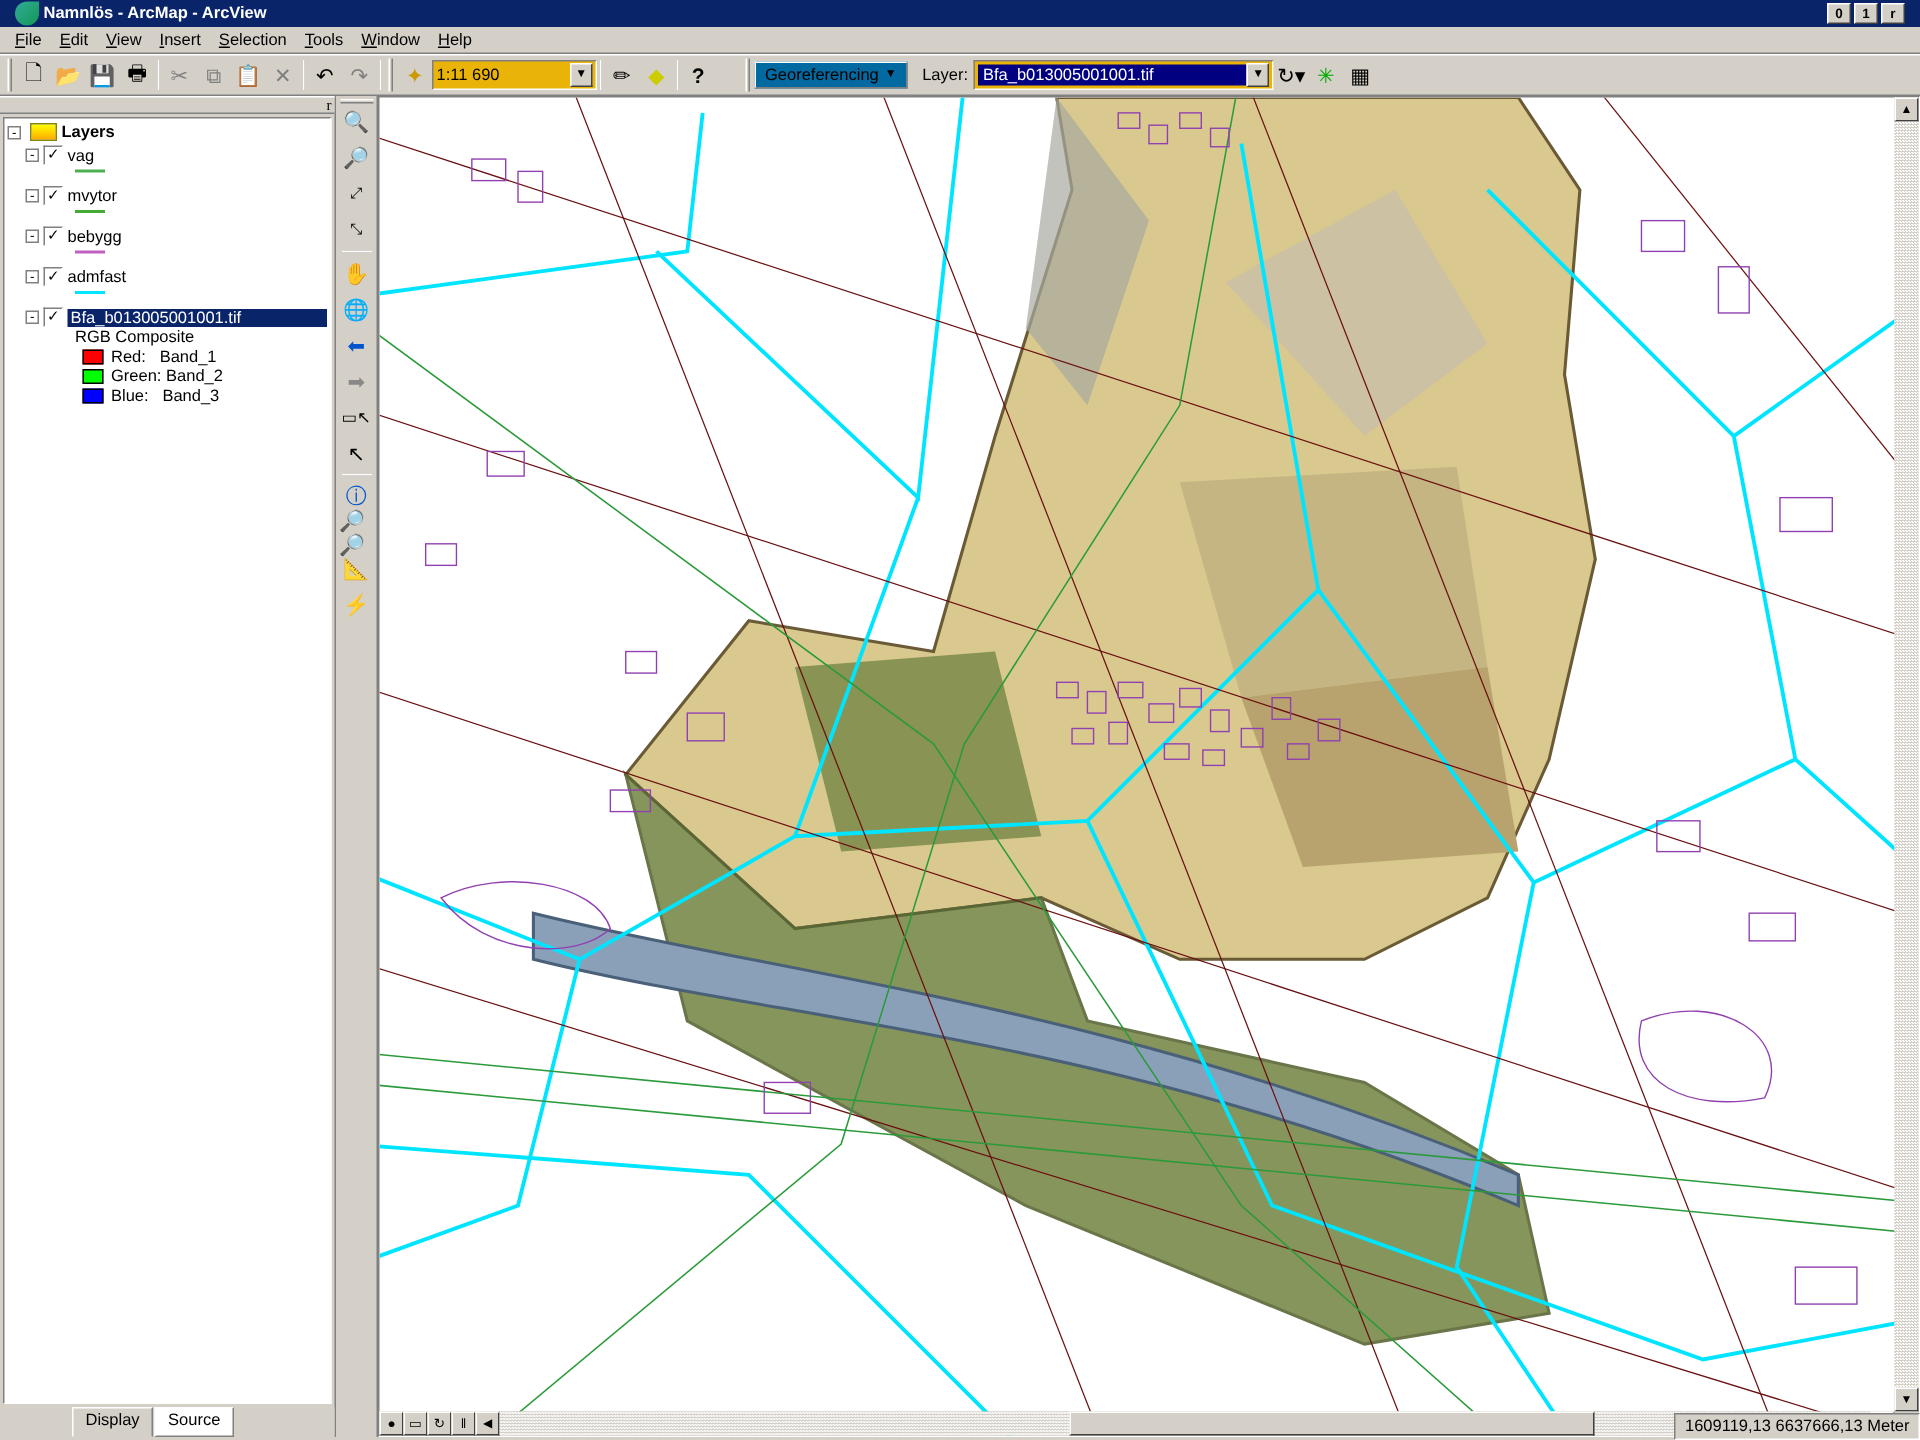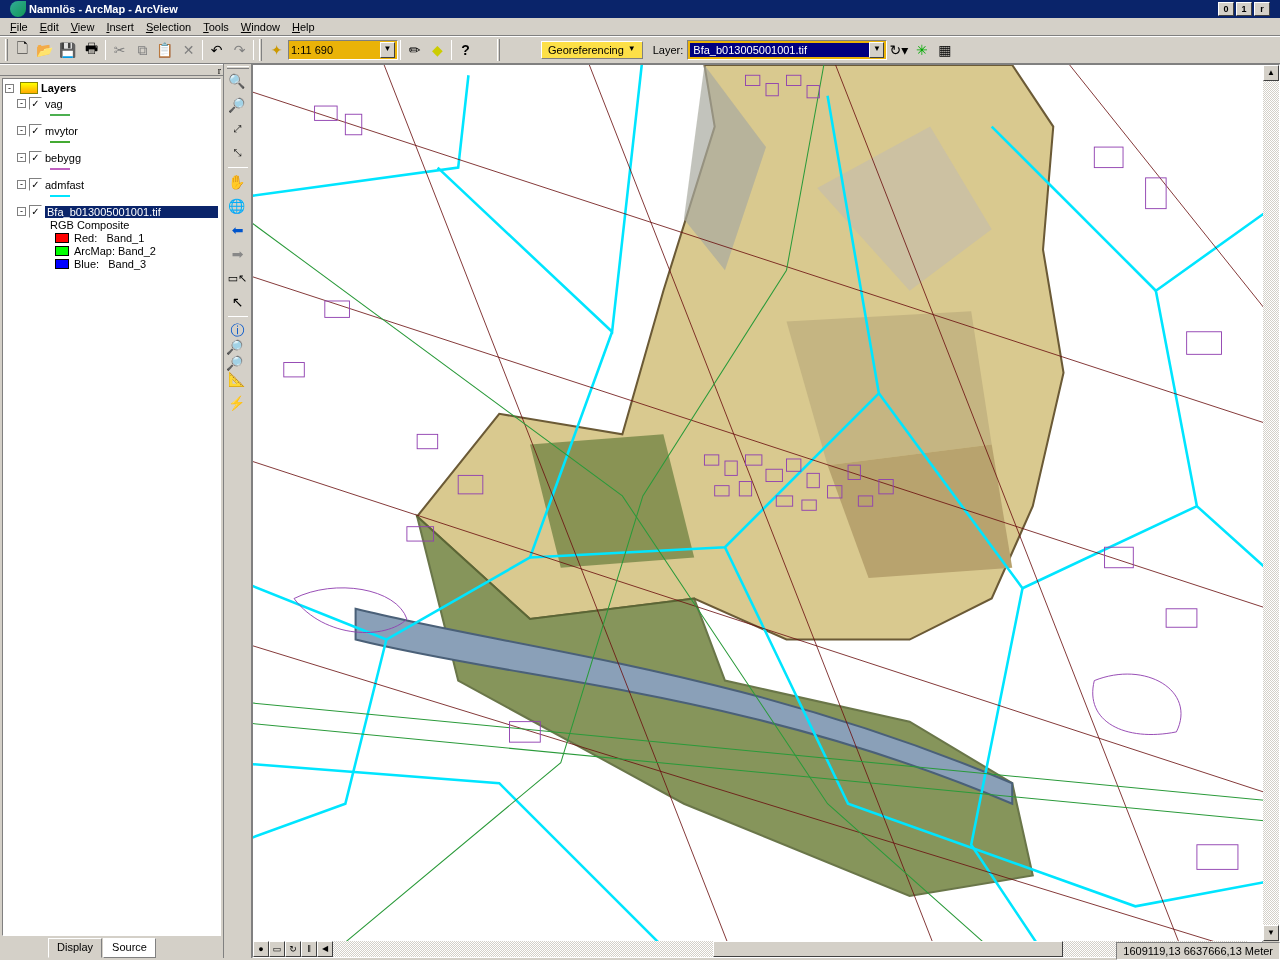--- a/index.html
+++ b/index.html
@@ -14,21 +14,21 @@
 .menubar span { padding: 1px 6px; cursor: default; }
 .menubar span u { text-decoration: underline; }
 
 .toolbar-row { background: #d4d0c8; display: flex; align-items: center; border-bottom: 1px solid #808080; border-top:1px solid #fff; padding: 1px 2px; height:28px; }
 .grip { width: 3px; height: 22px; border-left:1px solid #fff; border-right:1px solid #808080; margin: 0 3px; }
 .tbtn { width: 23px; height: 22px; display:inline-flex; align-items:center; justify-content:center; font-size:14px; color:#000; }
 .tsep { width:1px; height:20px; background:#808080; margin:0 2px; border-right:1px solid #fff;}
 .combo { background:#eab308; border:1px solid; border-color:#808080 #fff #fff #808080; height:20px; display:flex; align-items:center; padding:0 2px; }
 .combo .dd { width:15px; height:16px; background:#d4d0c8; border:1px solid; border-color:#fff #404040 #404040 #fff; text-align:center; line-height:12px; font-size:8px;}
 .layer-combo { background:#000080; color:#fff; width:180px; padding:1px 3px;}
-.georef-btn { border:1px solid; border-color:#fff #808080 #808080 #fff; background:#fde047; padding:2px 6px; display:flex; align-items:flex-start;margin-left:38px;}
+.georef-btn { border:1px solid; border-color:#fff #808080 #808080 #fff; background:#0369a1; padding:2px 6px; display:flex; align-items:flex-start;}
 
 .main { display:flex; height: 894px; position:relative;}
 
 .toc { width: 224px; background:#d4d0c8; border-right:1px solid #808080; display:flex; flex-direction:column;}
 .toc-header { height:12px; background:#d4d0c8; border-top:1px solid #fff; border-bottom:1px solid #808080; position:relative; }
 .toc-header .close { position:absolute; right:2px; top:0; font-size:10px; font-family: Marlett; }
 .toc-body { flex:1; background:#fff; margin:2px; border:1px solid; border-color:#808080 #fff #fff #808080; overflow:auto; padding:2px;}
 .tree-item { display:flex; align-items:center; white-space:nowrap; padding:1px 0;}
 .expander { width:9px; height:9px; border:1px solid #808080; text-align:center; line-height:7px; font-size:9px; margin-right:3px; background:#fff;}
 .layer-icon { width:18px; height:12px; margin:0 3px; display:inline-block; }
@@ -174,21 +174,21 @@
       </div>
       <div><span class="sym-line" style="background:#00e5ff"></span></div>
 
       <div class="layer-row">
         <span class="expander">-</span>
         <span class="checkbox">✓</span>
         <span class="sel-layer">Bfa_b013005001001.tif</span>
       </div>
       <div class="sublayer">RGB Composite</div>
       <div class="sublayer2"><span class="swatch" style="background:#f00"></span><span>Red:</span>&nbsp;&nbsp;&nbsp;<span>Band_1</span></div>
-      <div class="sublayer2"><span class="swatch" style="background:#0f0"></span><span>ArcMap:</span>&nbsp;<span>Band_2</span></div>
+      <div class="sublayer2"><span class="swatch" style="background:#0f0"></span><span>Green:</span>&nbsp;<span>Band_2</span></div>
       <div class="sublayer2"><span class="swatch" style="background:#00f"></span><span>Blue:</span>&nbsp;&nbsp;&nbsp;<span>Band_3</span></div>
     </div>
     <div class="toc-tabs">
       <div class="toc-tab active">Display</div>
       <div class="toc-tab">Source</div>
     </div>
   </div>
 
   <div class="tooltoolbar">
     <div class="grip" style="width:22px;height:3px;border:none;border-top:1px solid #fff;border-bottom:1px solid #808080"></div>

